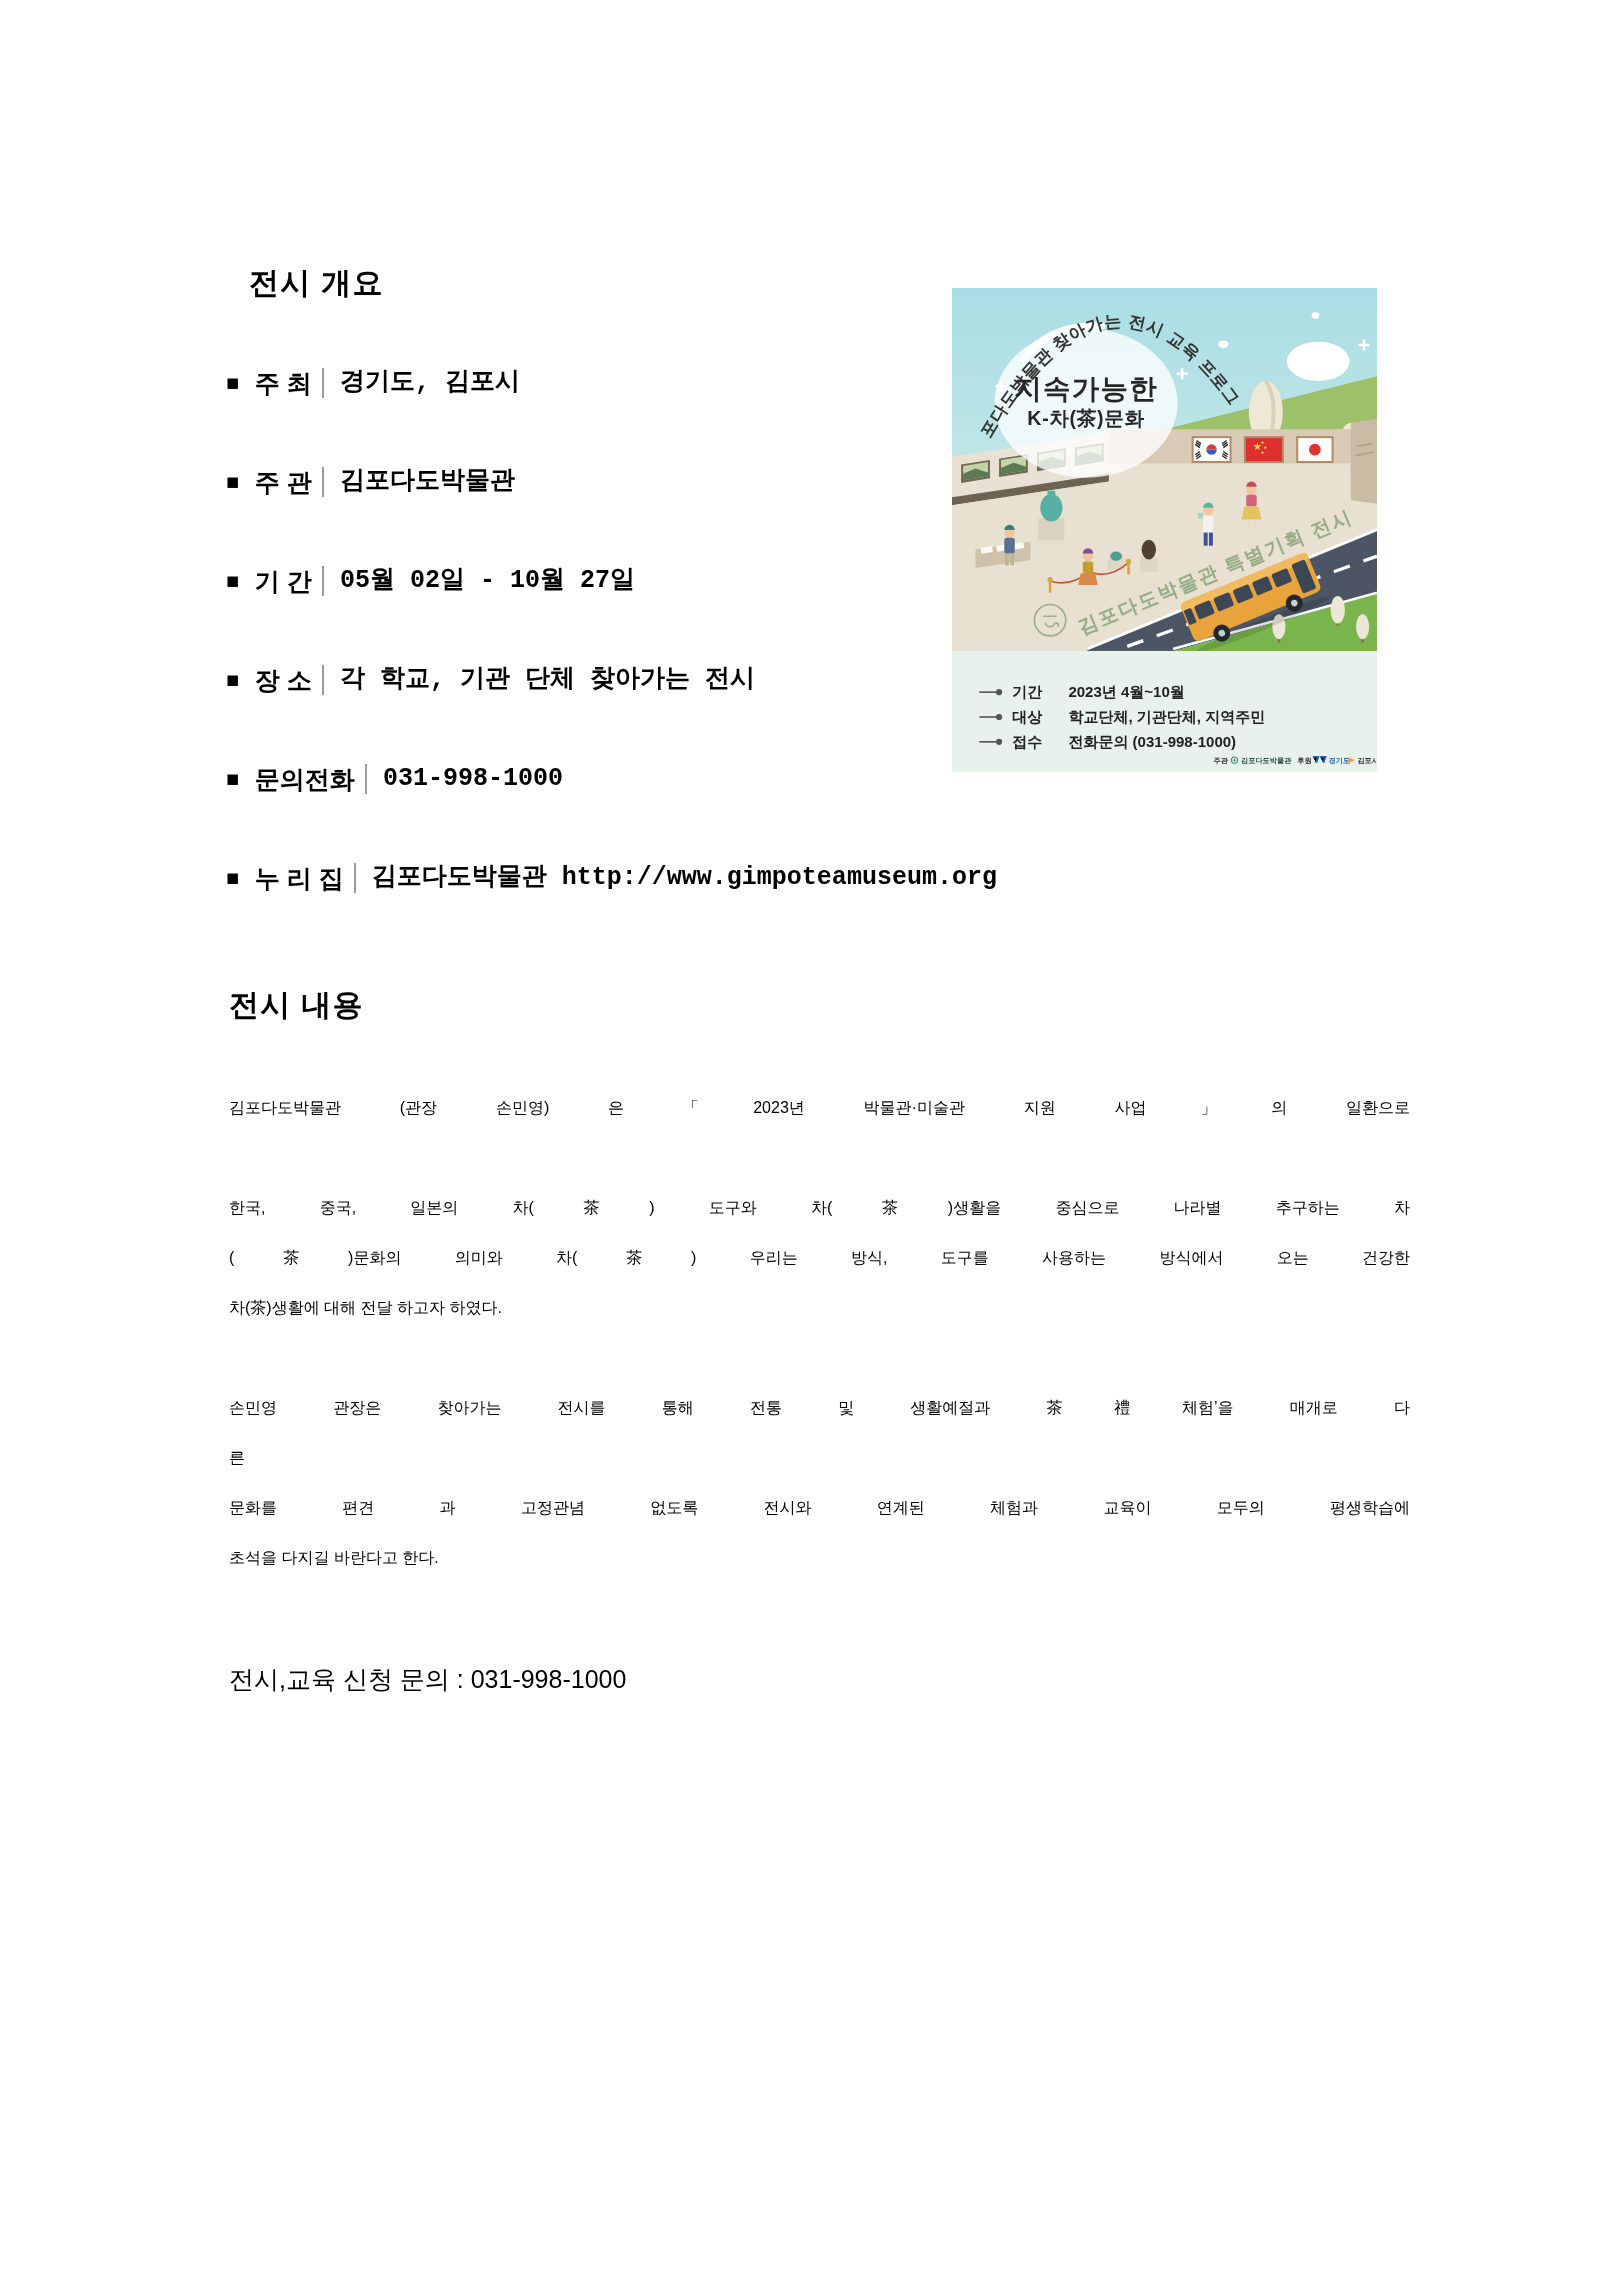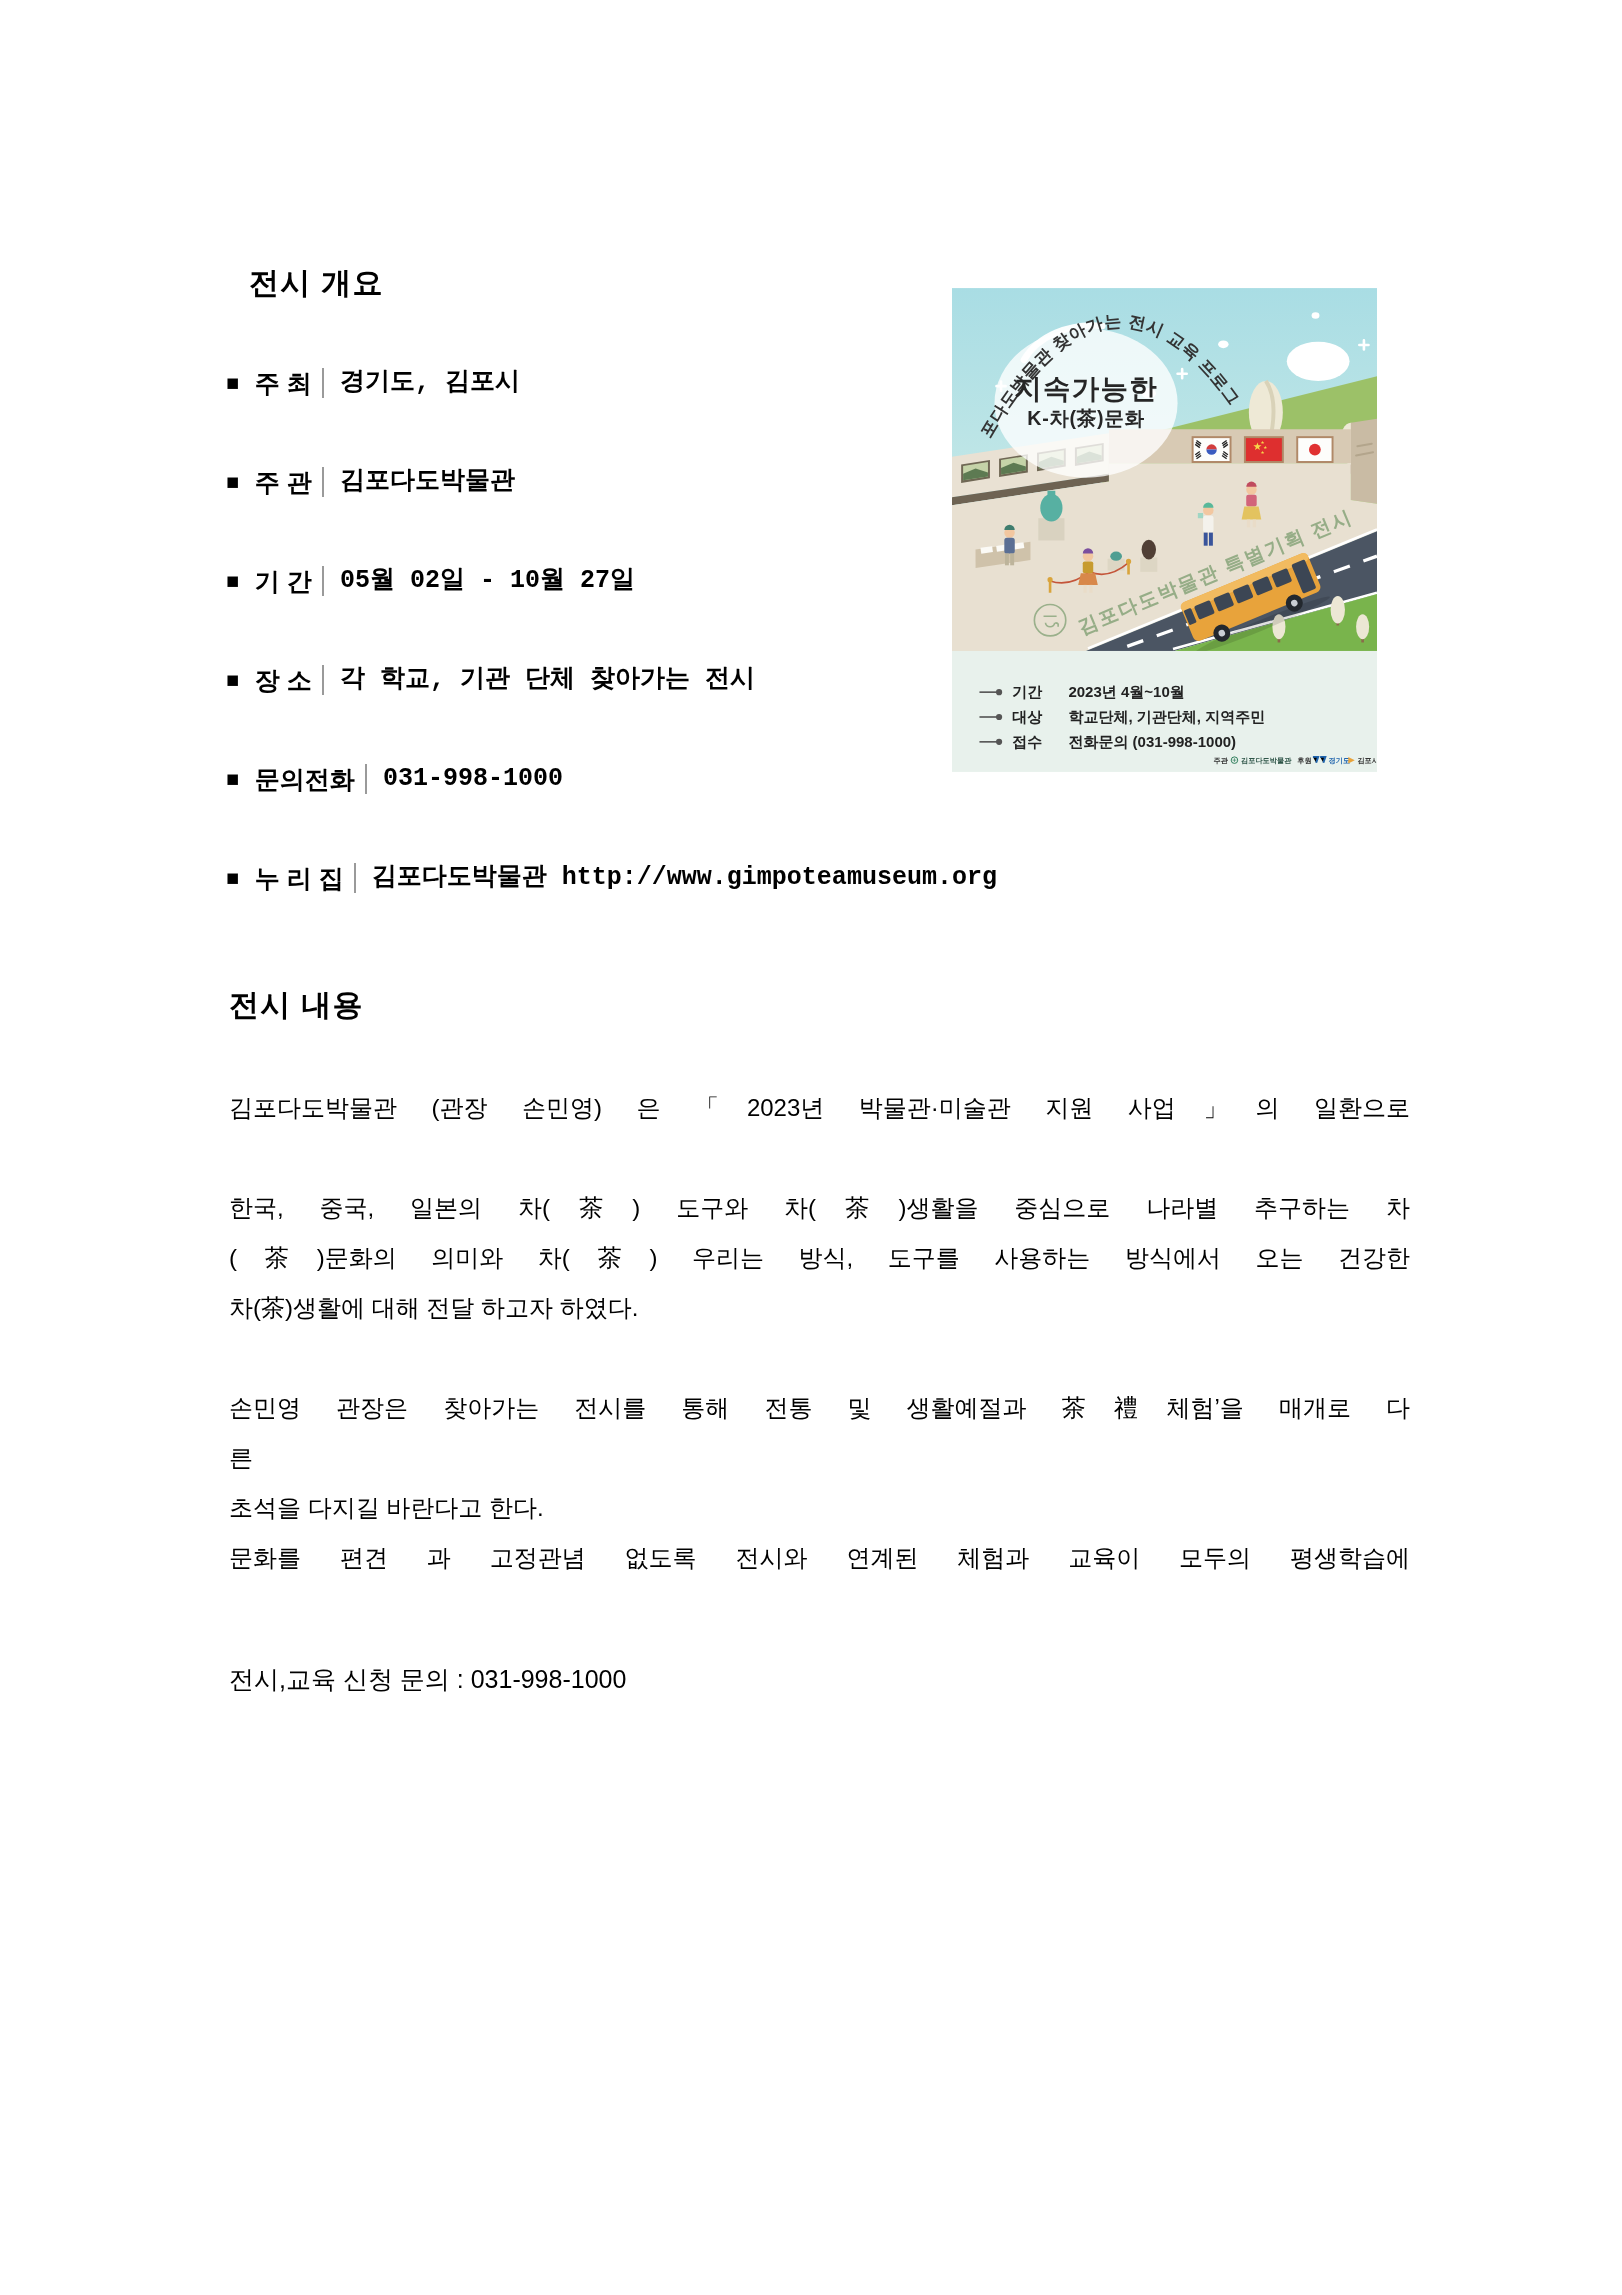--- a/index.html
+++ b/index.html
@@ -15,21 +15,21 @@
   #bullet-list{position:absolute;left:226px;top:366px;width:1184px;}
   .bullet{display:flex;align-items:center;height:34px;line-height:34px;
           font-size:25px;font-weight:700;margin-bottom:65px;white-space:nowrap;}
   .bullet .sq{font-size:21.6px;margin-right:15.7px;}
   .bullet .sep{display:inline-block;width:0;height:30px;border-left:2px solid #9a9a9a;
                margin:0 15.7px 0 10.5px;}
   .bullet .val{font-weight:700;font-family:Liberation Mono, monospace;}
 
   #paragraphs{position:absolute;left:229px;top:1083px;width:1181px;}
   .para{margin-bottom:50px;}
-  .pline{font-size:24px;height:50px;line-height:50px;
+  .pline{font-size:16px;height:50px;line-height:50px;
          text-align:justify;text-align-last:justify;overflow:visible;}
   .pline.last{text-align-last:left;}
   #contact-line{font-size:25px;margin-top:80px;font-weight:400;}
 
   #poster{position:absolute;left:952px;top:288px;width:425px;height:484px;}
 </style>
 </head>
 <body>
 
 <div class="h1" id="overview-heading">전시 개요</div>
@@ -80,22 +80,22 @@
       <div class="pline">김포다도박물관 (관장 손민영) 은 「2023년 박물관·미술관 지원 사업」의 일환으로</div>
     </div>
     <div class="para">
       <div class="pline">한국, 중국, 일본의 차(茶) 도구와 차(茶)생활을 중심으로 나라별 추구하는 차</div>
       <div class="pline">(茶)문화의 의미와 차(茶) 우리는 방식, 도구를 사용하는 방식에서 오는 건강한</div>
       <div class="pline last">차(茶)생활에 대해 전달 하고자 하였다.</div>
     </div>
     <div class="para">
       <div class="pline">손민영 관장은 찾아가는 전시를 통해 전통 및 생활예절과 茶禮체험’을 매개로 다</div>
       <div class="pline">른</div>
+      <div class="pline">문화를 편견 과 고정관념 없도록 전시와 연계된 체험과 교육이 모두의 평생학습에</div>
       <div class="pline last">초석을 다지길 바란다고 한다.</div>
-      <div class="pline">문화를 편견 과 고정관념 없도록 전시와 연계된 체험과 교육이 모두의 평생학습에</div>
     </div>
     <div id="contact-line">전시,교육 신청 문의 : 031-998-1000</div>
   </div>
 
 <svg id="poster" viewBox="0 0 650 740">
   <defs>
     <linearGradient id="sky" x1="0" y1="0" x2="0" y2="1">
       <stop offset="0" stop-color="#a9dde4"></stop>
       <stop offset="1" stop-color="#d6efe9"></stop>
     </linearGradient>

